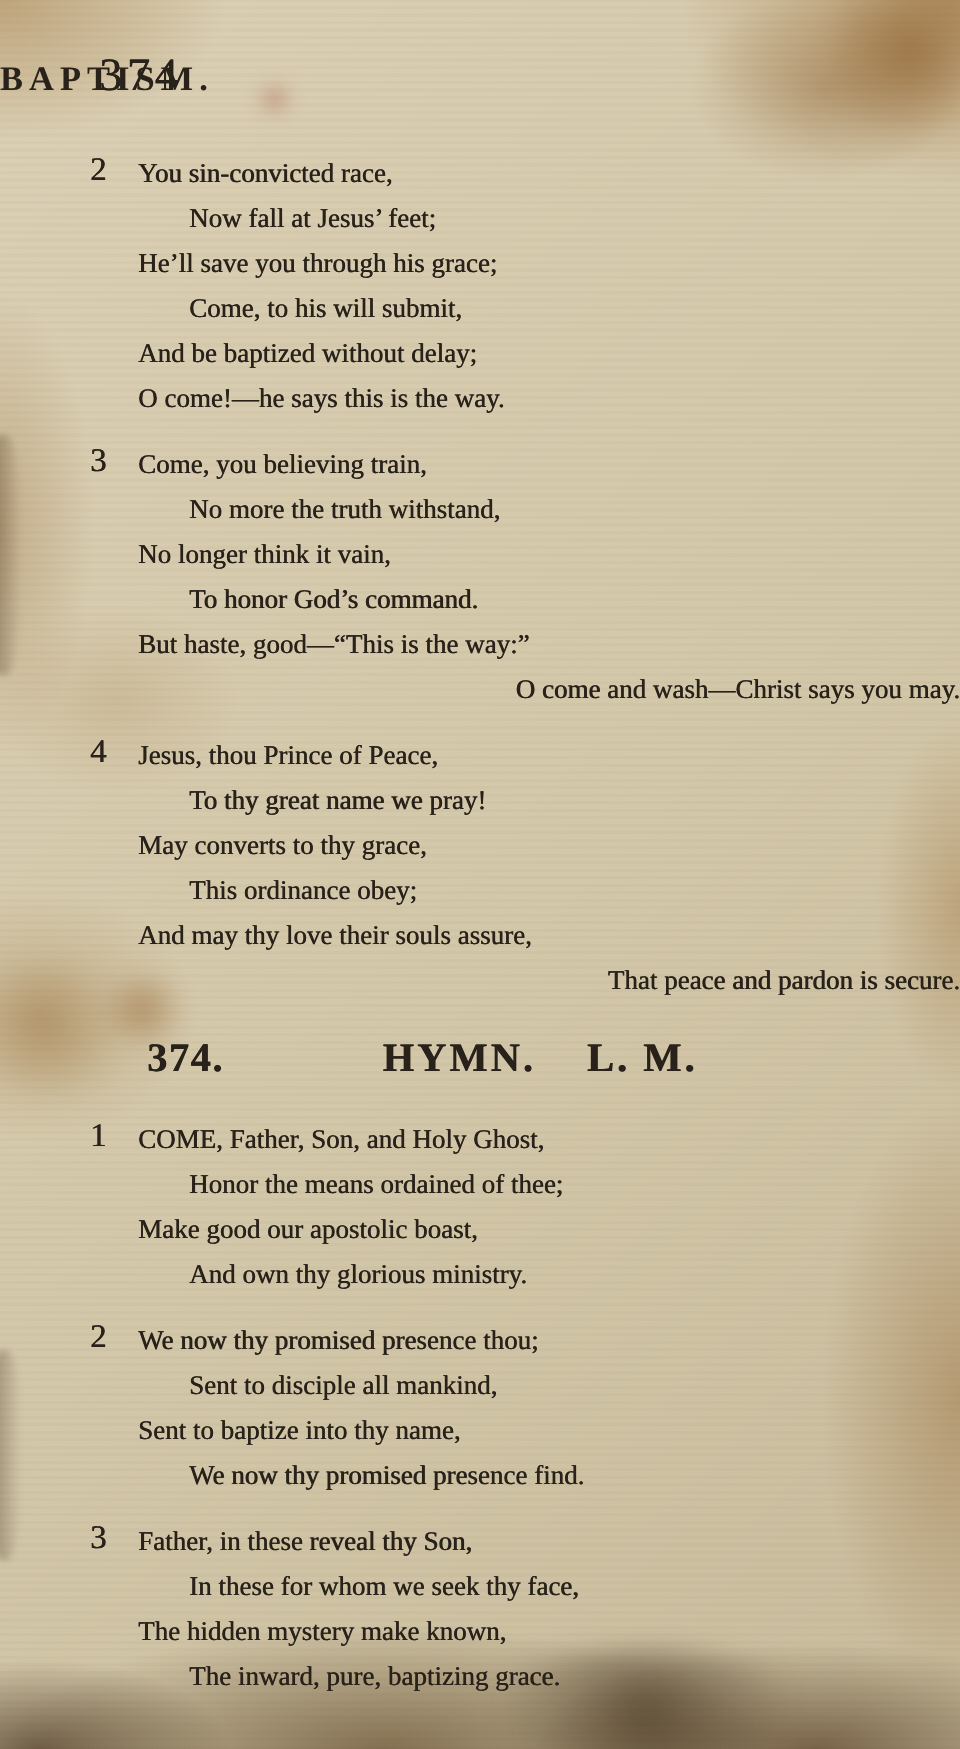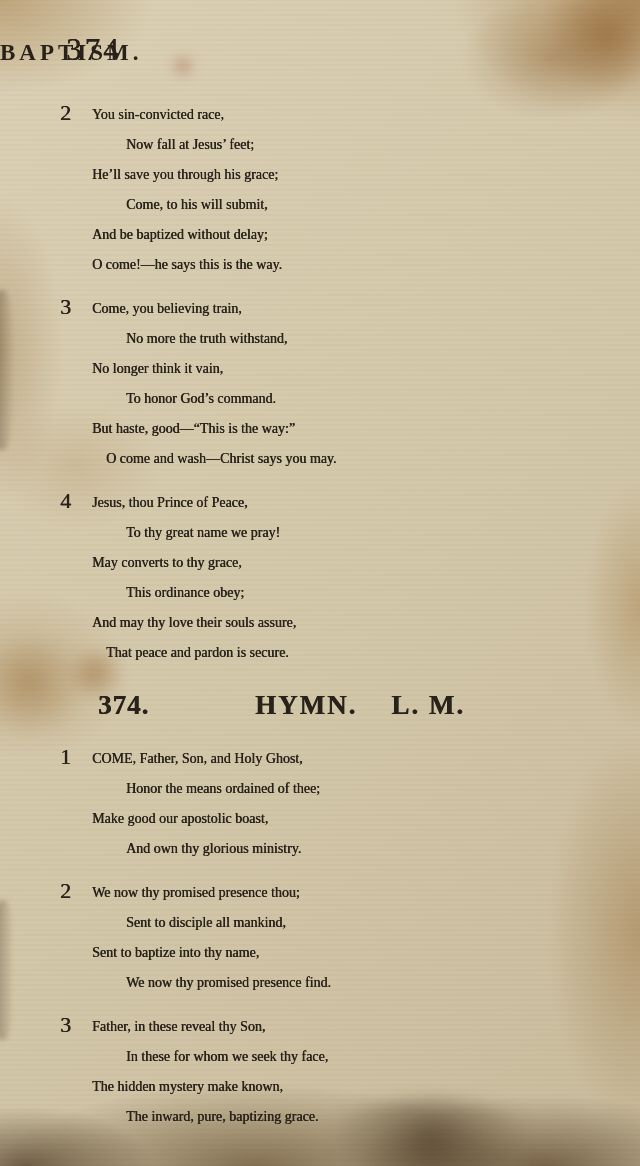--- a/index.html
+++ b/index.html
@@ -34,23 +34,23 @@
   .stain.s6{left:-8px;top:900px;width:22px;height:140px;border-radius:40%;background:linear-gradient(90deg,rgba(55,35,18,.40),rgba(55,35,18,0));filter:blur(2px);}
   .stain.s7{left:60px;top:650px;width:70px;height:46px;background:radial-gradient(circle,rgba(140,85,30,.40),rgba(140,85,30,0) 70%);}
 
   .header{position:relative;height:62px;padding-top:36px;}
   .pagenum{position:absolute;left:66px;top:32px;font-size:31px;letter-spacing:3px;text-shadow:.4px 0 0 currentColor;}
   .running{position:absolute;left:0;right:0;top:40px;font-size:23px;font-weight:bold;letter-spacing:4px;}
 
   .content{position:relative;margin-top:2px;}
   .verse{position:relative;padding-left:92px;margin-bottom:14px;}
   .vnum{position:absolute;left:60px;top:0;font-size:22px;text-shadow:.4px 0 0 currentColor;}
-  .line{font-size:14px;line-height:30px;white-space:nowrap;text-shadow:.4px 0 0 currentColor;}
+  .line{font-size:18px;line-height:30px;white-space:nowrap;text-shadow:.4px 0 0 currentColor;}
   .line.in{padding-left:34px;}
-  .line.in2{padding-left:14px;}
+  .line.in2{padding-left:14px;text-align:right;}
 
   .hymn-head{position:relative;height:34px;margin:22px 0 20px;padding-left:18px;}
   .hymn-num{position:absolute;left:98px;top:0;font-size:27px;font-weight:bold;letter-spacing:1px;text-shadow:.4px 0 0 currentColor;}
   .hymn-title-row{position:absolute;left:120px;right:40px;top:0;text-align:center;font-size:27px;font-weight:bold;letter-spacing:2px;text-shadow:.4px 0 0 currentColor;}
   .hymn-title-row .meter{margin-left:34px;}
 </style>
 </head>
 <body>
 
 <div class="page">

